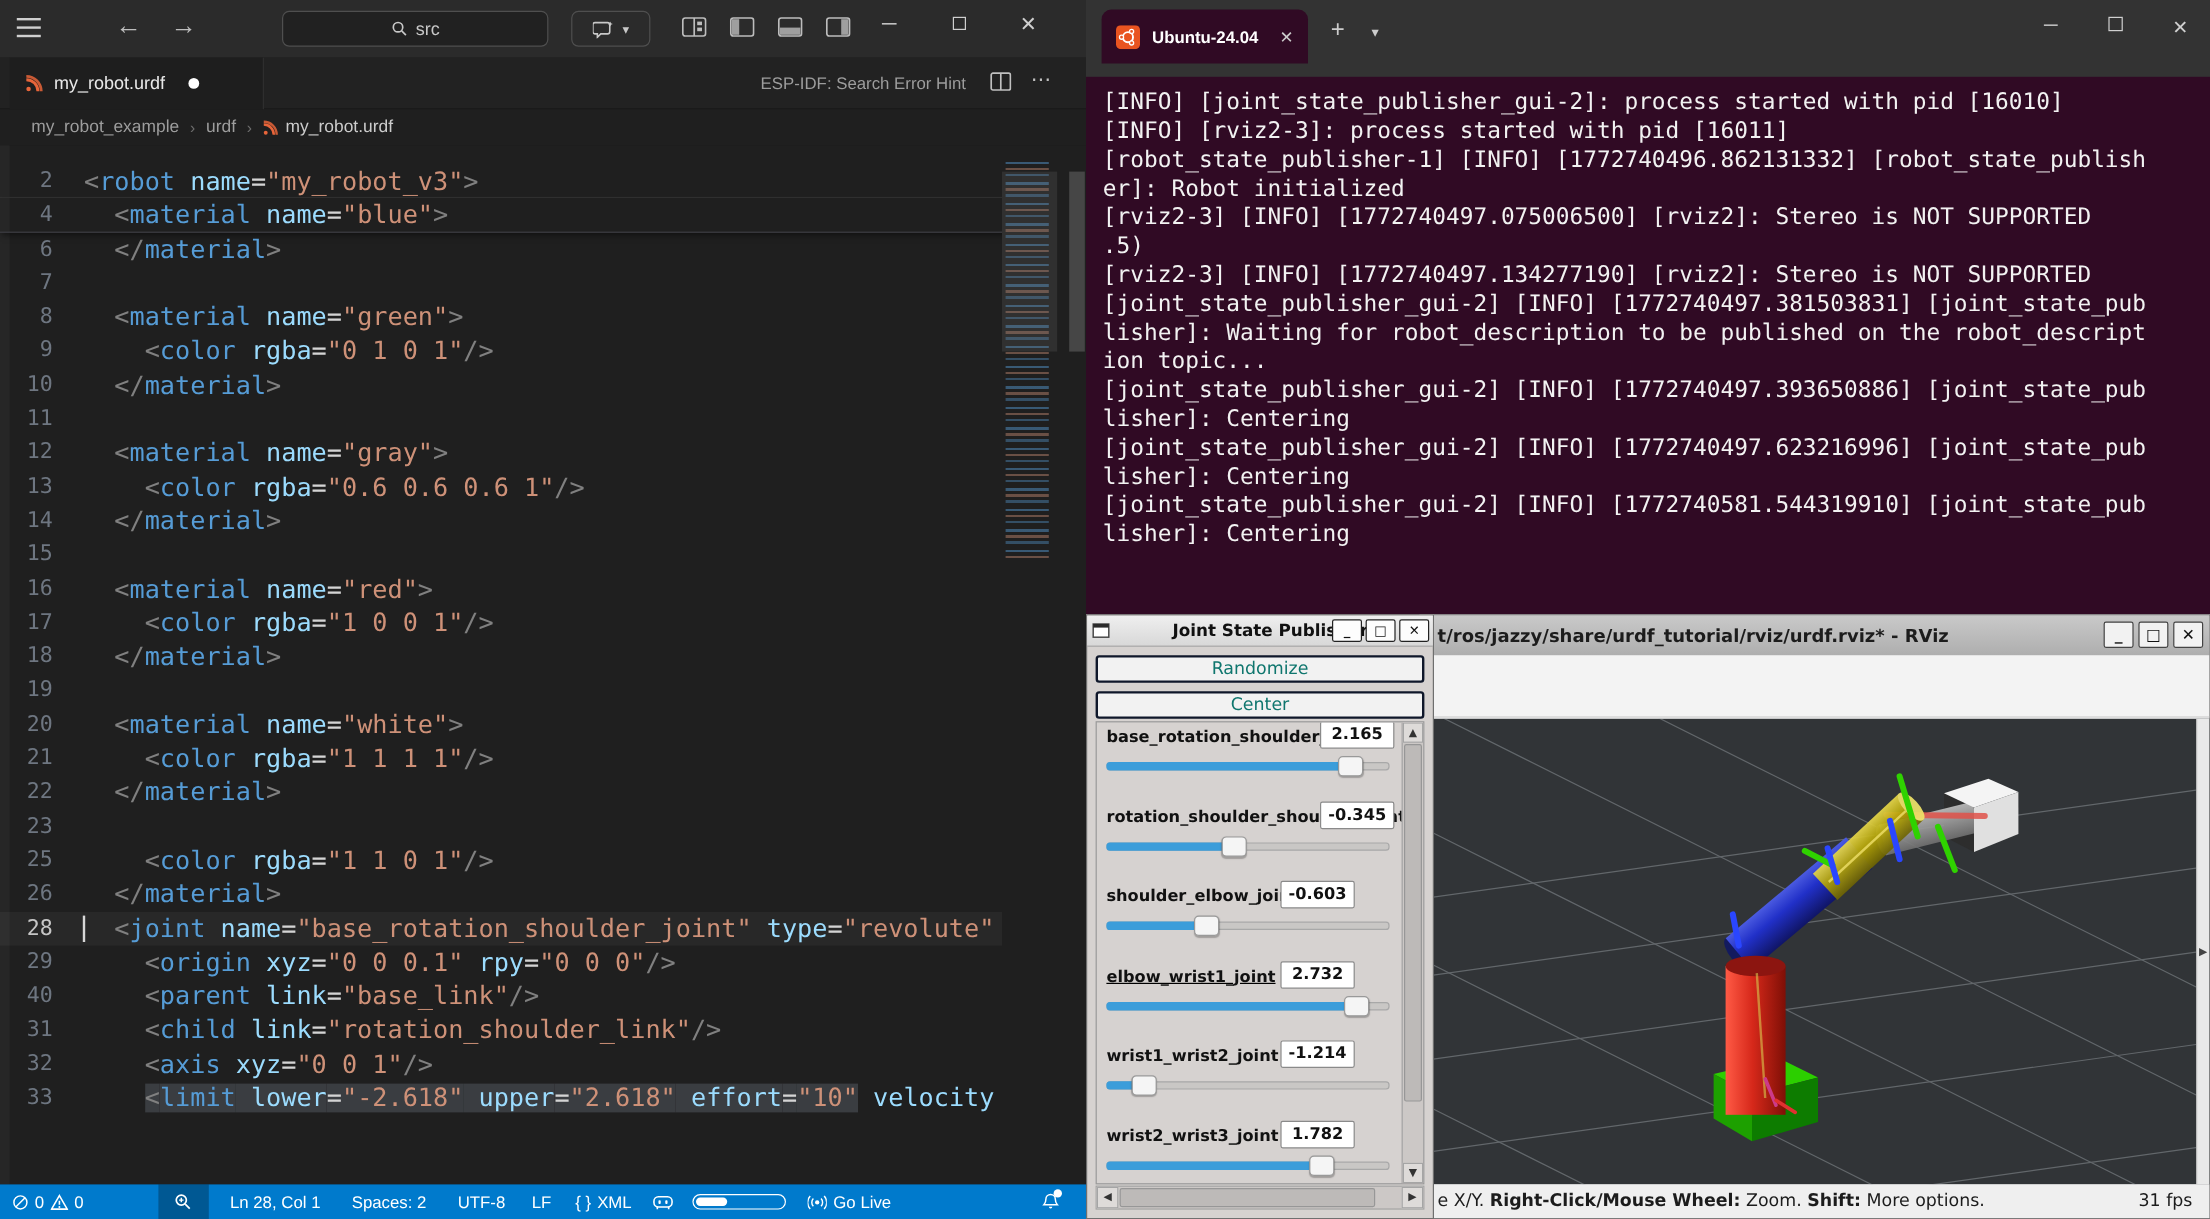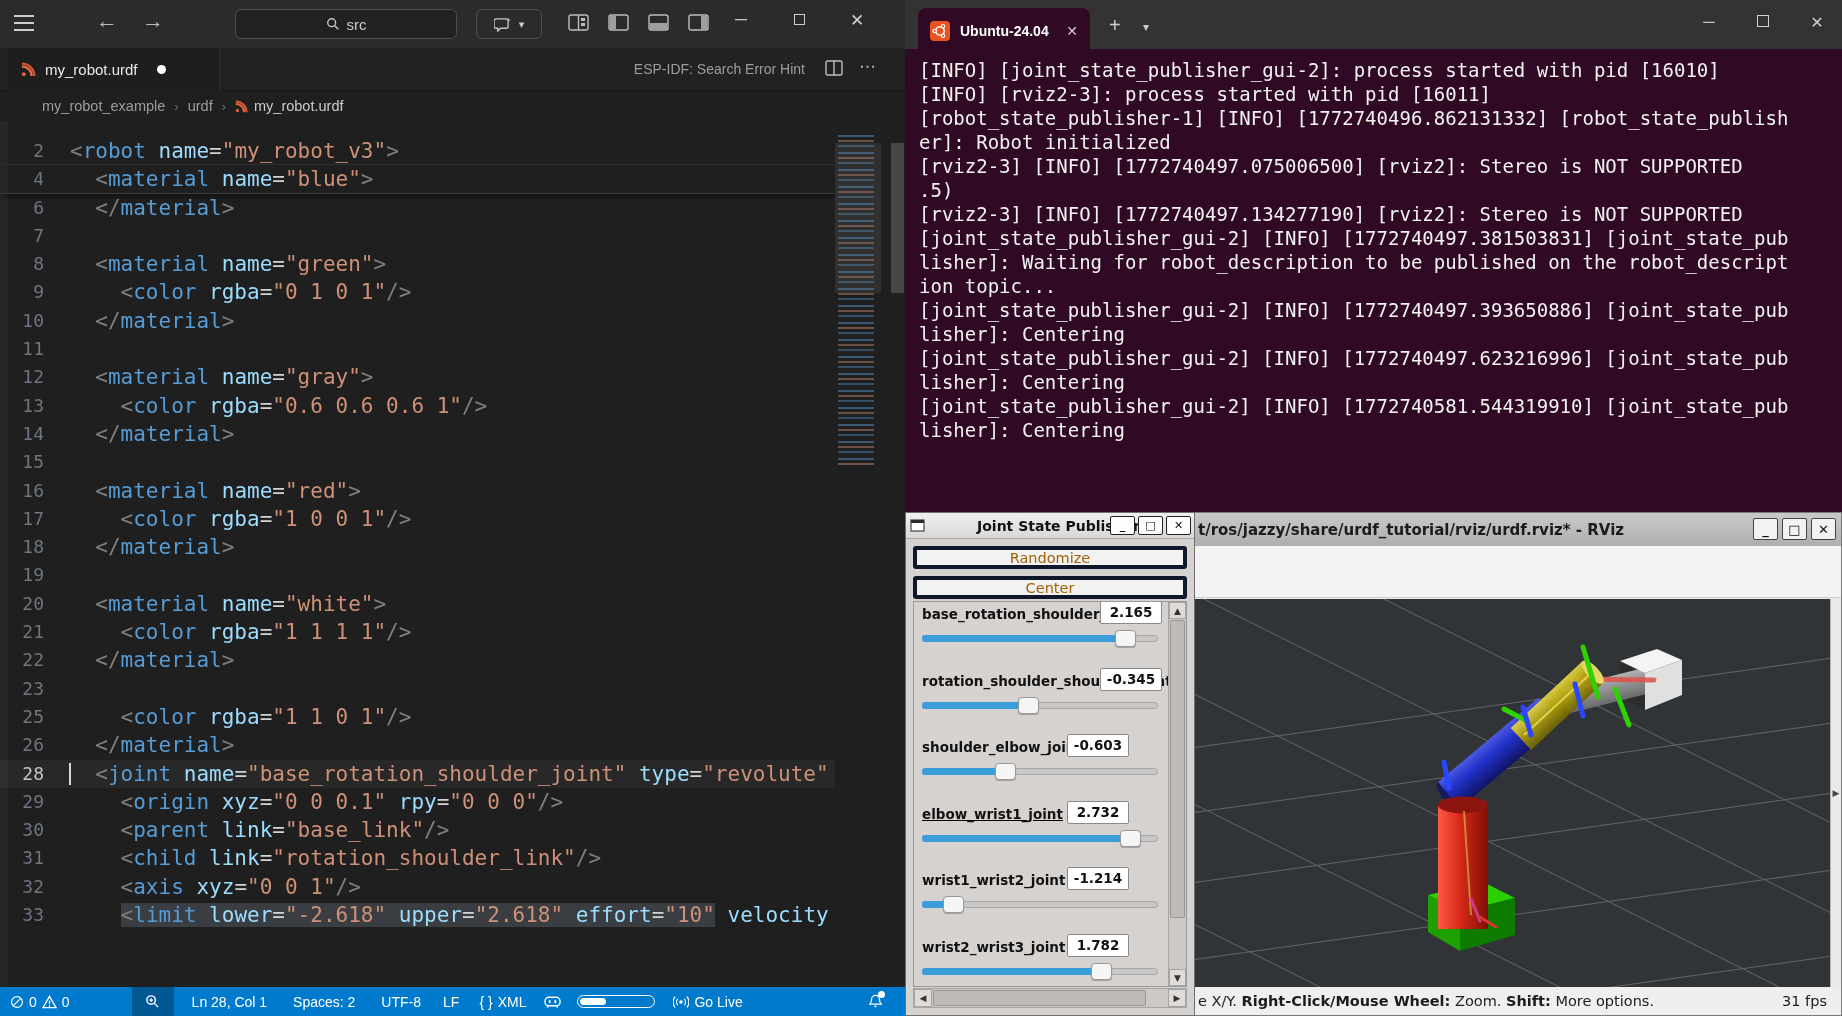--- a/index.html
+++ b/index.html
@@ -18,21 +18,21 @@
   .wctl { position:absolute; top:10px; width:30px; text-align:center; font-size:17px; color:#cfcfcf; }
   .wctl .maxbox { display:inline-block; width:11px; height:11px; border:1.5px solid #cfcfcf; }
 
   .vs-tabbar { position:relative; height:43px; background:#222222; border-bottom:1px solid #1a1a1a; }
   .vs-tab { position:absolute; left:8px; top:0; width:212px; height:43px; background:#1e1e1e; display:flex; align-items:center; gap:9px; padding-left:13px; color:#e9e9e9; font-size:15px; border-right:1px solid #2e2e2e; }
   .tab-dot { width:9px; height:9px; border-radius:50%; background:#ffffff; margin-left:10px; }
   .tab-hint { position:absolute; right:100px; top:13px; color:#9d9d9d; font-size:14px; }
   .split-icon { position:absolute; right:62px; top:12px; }
   .more-icon { position:absolute; right:28px; top:8px; color:#c0c0c0; font-size:17px; letter-spacing:1px; }
 
-  .vs-breadcrumb { height:30px; background:#1f1f1f; display:flex; align-items:center; padding-left:42px; gap:9px; color:#9d9d9d; font-size:14.5px; }
+  .vs-breadcrumb { height:30px; background:#1f1f1f; display:flex; align-items:center; padding-left:26px; gap:9px; color:#9d9d9d; font-size:14.5px; }
   .bc-sep { color:#6e6e6e; font-size:13px; }
   .bc-file { color:#cccccc; display:flex; align-items:center; gap:6px; }
 
   .vs-editor { position:absolute; top:121px; left:0; right:0; bottom:29px; overflow:hidden; background:#1f1f1f; }
   .editor-leftstrip { position:absolute; left:0; top:0; width:8px; height:100%; background:#262626; }
   #code-lines { position:absolute; top:16px; left:0; width:905px; font-family:"DejaVu Sans Mono", monospace; font-size:21px; }
   .code-row { height:28.3px; line-height:28.3px; white-space:pre; display:flex; }
   .code-row .ln { flex:none; width:70px; padding-right:26px; text-align:right; color:#6e7681; font-size:18px; }
   .codetxt { position:relative; }
   .code-row.b2 { border-bottom:1px solid #303030; }
@@ -53,21 +53,21 @@
   .vs-statusbar { position:absolute; left:0; bottom:0; width:905px; height:29px; background:#007acc; color:#fff; display:flex; align-items:center; font-size:14px; }
   .sb-item { display:flex; align-items:center; gap:5px; white-space:nowrap; }
   .sb-chip { height:29px; width:42px; background:rgba(0,0,0,0.28); display:flex; align-items:center; justify-content:center; }
   .sb-pill { width:78px; height:13px; border:1.5px solid #ffffff; border-radius:7px; position:relative; overflow:hidden; }
   .sb-pill i { position:absolute; left:2px; top:2px; bottom:2px; width:34%; background:#ffffff; border-radius:4px; }
   .belldot { position:relative; }
   .belldot::after { content:""; position:absolute; right:-2px; top:-3px; width:7px; height:7px; border-radius:50%; background:#ffffff; }
 
   
   .term { position:absolute; left:905px; top:0; width:937px; height:512px; background:#300a24; }
-  .term-titlebar { position:relative; height:49px; background:#333333; }
+  .term-titlebar { position:relative; height:64px; background:#333333; }
   .term-tab { position:absolute; left:13px; top:8px; width:172px; height:45px; background:#300a24; border-radius:8px 8px 0 0; display:flex; align-items:center; gap:10px; padding:0 12px; color:#ffffff; font-size:14px; font-weight:bold; }
   .term-tab .tclose { margin-left:auto; font-weight:normal; color:#cccccc; font-size:14px; }
   .term-plus { position:absolute; left:204px; top:14px; color:#cccccc; font-size:20px; }
   .term-chev { position:absolute; left:238px; top:20px; color:#cccccc; font-size:12px; }
   .twctl { position:absolute; top:13px; width:34px; text-align:center; color:#d0d0d0; font-size:16px; }
   .twctl .maxbox { display:inline-block; width:12px; height:12px; border:1.5px solid #d0d0d0; }
   .term-body { padding:9px 0 0 14px; font-family:"DejaVu Sans Mono", monospace; font-size:19px; line-height:24px; color:#f2f2f2; }
   .term-line { white-space:pre; }
 
   
@@ -81,21 +81,21 @@
   .rviz-statusbar { position:absolute; left:0; right:0; bottom:0; height:28px; background:#efefef; display:flex; align-items:center; padding:0 14px; font-family:"DejaVu Sans", sans-serif; font-size:14.5px; color:#1c1c1c; white-space:pre; }
   .rv-fps { margin-left:auto; }
   .rvb { font-weight:bold; }
 
   
   .jsp { position:absolute; left:905px; top:512px; width:290px; height:504px; background:#d6d2d0; border:1px solid #6f6f6f; font-family:"DejaVu Sans", sans-serif; }
   .jsp-titlebar { position:relative; height:26px; background:linear-gradient(#efefef,#d8d8d8); border-bottom:1px solid #a8a8a8; display:flex; align-items:center; padding:0 4px; }
   .jsp-title { margin-left:52px; font-weight:bold; font-size:14px; color:#111; }
   .jsp-wbtns { position:absolute; right:3px; top:3px; display:flex; gap:3px; }
   .jsp-wbtn { width:25px; height:19px; background:#fdfdfd; border:1.5px solid #222; border-radius:2px; display:flex; align-items:center; justify-content:center; font-weight:bold; font-size:11px; color:#111; }
-  .jsp-btn { margin:7px 7px 0; height:23px; background:#f2f2f2; border:4px solid #0f172a; border-radius:3px; display:flex; align-items:center; justify-content:center; font-size:14.5px; color:#a16207; }
+  .jsp-btn { margin:7px 7px 0; height:23px; background:#f2f2f2; border:2px solid #0f172a; border-radius:3px; display:flex; align-items:center; justify-content:center; font-size:14.5px; color:#0f766e; }
   .jsp-scroll { position:absolute; top:88px; left:7px; width:274px; height:386px; border:1px solid #999; background:#d6d2d0; overflow:hidden; }
   .jsp-rows { position:absolute; left:0; top:0; right:18px; bottom:0; }
   .jsp-row { position:absolute; left:8px; right:10px; height:60px; }
   .jsp-label { font-weight:bold; font-size:13.5px; color:#111; white-space:nowrap; }
   .jsp-value { position:absolute; top:-5px; width:62px; height:23px; background:#fff; border:1px solid #8a8a8a; border-radius:2px; text-align:center; font-weight:bold; font-size:13.5px; line-height:21px; color:#111; }
   .jsp-value.wide { right:-4px; } .jsp-value.narrow { left:145px; }
   .jsp-slider { position:absolute; left:0; right:0; top:22px; height:20px; }
   .sl-track { position:absolute; left:0; right:0; top:7px; height:7px; border-radius:3px; background:#c9c7c5; border:1px solid #a8a8a8; }
   .sl-fill { position:absolute; left:0; top:7px; height:7px; border-radius:3px; background:#3b9dda; }
   .sl-handle { position:absolute; top:2px; width:21px; height:17px; background:#f5f5f5; border:1px solid #999; border-radius:4px; box-shadow:0 1px 1px rgba(0,0,0,0.25); }
@@ -214,21 +214,21 @@
           <div class="code-row "><span class="ln">18</span><span class="codetxt"><span class="sp">  &lt;/</span><span class="st">material</span><span class="sp">&gt;</span></span></div>
           <div class="code-row "><span class="ln">19</span><span class="codetxt"></span></div>
           <div class="code-row "><span class="ln">20</span><span class="codetxt"><span class="sp">  &lt;</span><span class="st">material</span><span class="sa"> name</span><span class="so">=</span><span class="ss">"white"</span><span class="sp">&gt;</span></span></div>
           <div class="code-row "><span class="ln">21</span><span class="codetxt"><span class="sp">    &lt;</span><span class="st">color</span><span class="sa"> rgba</span><span class="so">=</span><span class="ss">"1 1 1 1"</span><span class="sp">/&gt;</span></span></div>
           <div class="code-row "><span class="ln">22</span><span class="codetxt"><span class="sp">  &lt;/</span><span class="st">material</span><span class="sp">&gt;</span></span></div>
           <div class="code-row "><span class="ln">23</span><span class="codetxt"></span></div>
           <div class="code-row "><span class="ln">25</span><span class="codetxt"><span class="sp">    &lt;</span><span class="st">color</span><span class="sa"> rgba</span><span class="so">=</span><span class="ss">"1 1 0 1"</span><span class="sp">/&gt;</span></span></div>
           <div class="code-row "><span class="ln">26</span><span class="codetxt"><span class="sp">  &lt;/</span><span class="st">material</span><span class="sp">&gt;</span></span></div>
           <div class="code-row current"><span class="ln">28</span><span class="codetxt"><span class="sp">  &lt;</span><span class="st">joint</span><span class="sa"> name</span><span class="so">=</span><span class="ss">"base_rotation_shoulder_joint"</span><span class="sa"> type</span><span class="so">=</span><span class="ss">"revolute"</span></span></div>
           <div class="code-row "><span class="ln">29</span><span class="codetxt"><span class="sp">    &lt;</span><span class="st">origin</span><span class="sa"> xyz</span><span class="so">=</span><span class="ss">"0 0 0.1"</span><span class="sa"> rpy</span><span class="so">=</span><span class="ss">"0 0 0"</span><span class="sp">/&gt;</span></span></div>
-          <div class="code-row "><span class="ln">30</span><span class="codetxt"><span class="sp">    &lt;</span><span class="st">parent</span><span class="sa"> link</span><span class="so">=</span><span class="ss">"base_link"</span><span class="sp">/&gt;</span></span></div>
+          <div class="code-row "><span class="ln">40</span><span class="codetxt"><span class="sp">    &lt;</span><span class="st">parent</span><span class="sa"> link</span><span class="so">=</span><span class="ss">"base_link"</span><span class="sp">/&gt;</span></span></div>
           <div class="code-row "><span class="ln">31</span><span class="codetxt"><span class="sp">    &lt;</span><span class="st">child</span><span class="sa"> link</span><span class="so">=</span><span class="ss">"rotation_shoulder_link"</span><span class="sp">/&gt;</span></span></div>
           <div class="code-row "><span class="ln">32</span><span class="codetxt"><span class="sp">    &lt;</span><span class="st">axis</span><span class="sa"> xyz</span><span class="so">=</span><span class="ss">"0 0 1"</span><span class="sp">/&gt;</span></span></div>
           <div class="code-row "><span class="ln">33</span><span class="codetxt"><span class="sp">    </span><span class="sp sh">&lt;</span><span class="st sh">limit</span><span class="sa sh"> lower</span><span class="so sh">=</span><span class="ss sh">"-2.618"</span><span class="sa sh"> upper</span><span class="so sh">=</span><span class="ss sh">"2.618"</span><span class="sa sh"> effort</span><span class="so sh">=</span><span class="ss sh">"10"</span><span class="sa"> velocity</span></span></div>
         </div>
       <div class="minimap-wrap">
         <div class="mm-marks"></div>
         <div class="mm-viewport"></div>
         <div class="vs-scroll-thumb"></div>
       </div>
     </div>

